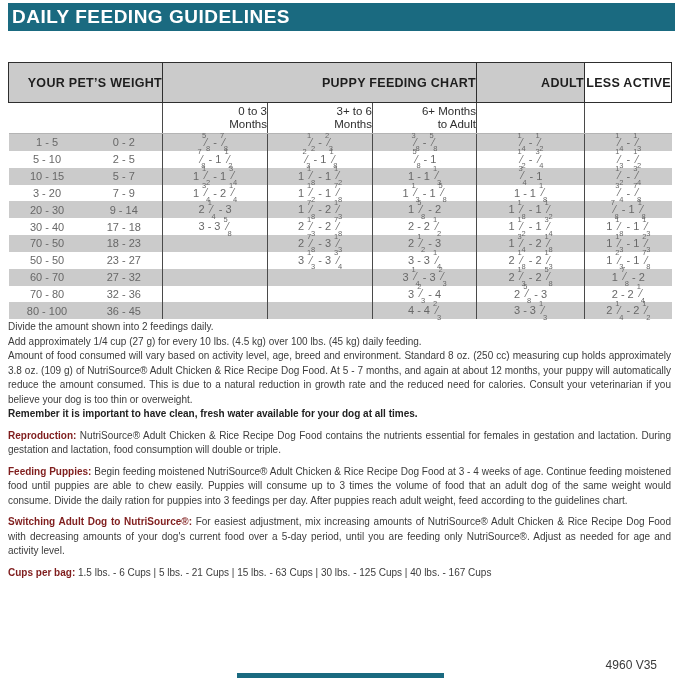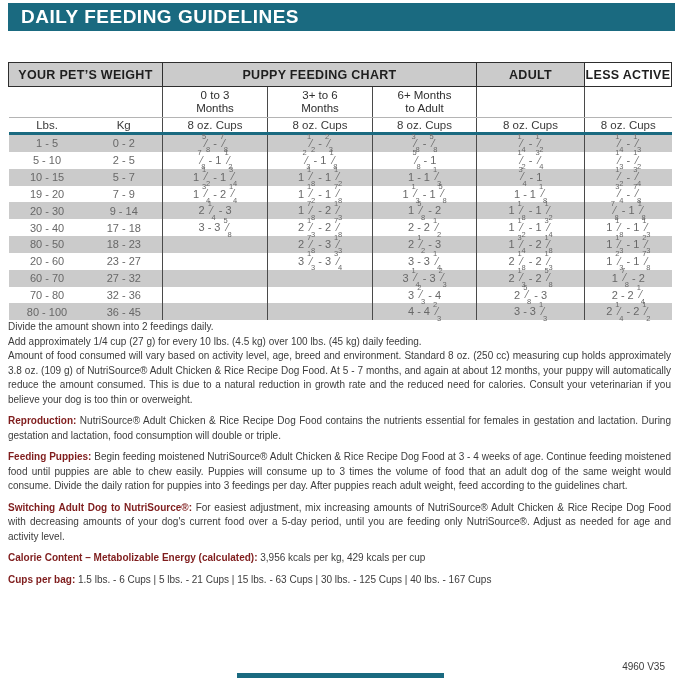--- a/index.html
+++ b/index.html
@@ -13,55 +13,57 @@
   }
   
   .title-bar {
     position: absolute; left: 8px; top: 3px;
     width: 667px; height: 28px;
     background: #1a6a80;
     color: #ffffff;
     font-size: 19px; font-weight: bold;
     letter-spacing: 0.5px;
     line-height: 28px;
-    padding-left: 13px;
+    padding-left: 4px;
   }
   
   table.feeding {
     position: absolute; left: 8px; top: 62px;
     width: 663px;
     border-collapse: collapse;
     table-layout: fixed;
   }
   table.feeding th, table.feeding td {
     text-align: center;
     vertical-align: middle;
     padding: 0;
   }
   tr.group-row th {
-    height: 24px;
+    height: 40px;
     background: #cbcbcb;
     color: #1e1e1e;
     font-size: 12.5px; font-weight: bold;
     letter-spacing: 0.3px;
     border-top: 1px solid #2e2e2e;
     border-bottom: 1px solid #2e2e2e;
+    text-align: right;
   }
   tr.group-row th.gr-weight { border-left: 1px solid #2e2e2e; }
   tr.group-row th.gr-puppy,
   tr.group-row th.gr-adult,
   tr.group-row th.gr-less { border-left: 1px solid #2e2e2e; }
   tr.group-row th.gr-less { background: #ffffff; border-right: 1px solid #2e2e2e; margin-left: 42px; }
   tr.sub-row td {
     height: 31px;
     font-size: 11.5px;
     color: #2e2e2e;
     line-height: 1.15;
     white-space: pre-line;
     border-bottom: 1px solid #b4b4b4;
+    text-align: right;
   }
   tr.unit-row td {
     height: 16px;
     font-size: 11.5px;
     color: #3a3a3a;
     border-bottom: 3px solid #1a6a80;
   }
   tr.data-row td {
     height: 16px;
     font-size: 11px;
@@ -84,22 +86,22 @@
     line-height: 14.5px;
     color: #3c3c3c;
   }
   .body-text .line, .body-text p { text-align: justify; }
   .intro { margin-bottom: 7px; }
   .intro .bold-line { font-weight: bold; color: #222222; }
   .sections p { margin-bottom: 7px; }
   .sections b { color: #7f1d1d; }
   
   .footer-code {
-    position: absolute; right: 14px; bottom: 6px;
-    font-size: 10px; color: #3a3a3a;
+    position: absolute; right: 22px; bottom: 6px;
+    font-size: 12px; color: #3a3a3a;
   }
   .bottom-strip {
     position: absolute; left: 237px; bottom: 0px;
     width: 207px; height: 5px;
     background: #1a6a80;
   }
 </style>
 </head>
 <body>
 
@@ -128,29 +130,20 @@
         <td colspan="2"></td>
         <td class="vline">0 to 3
 Months</td>
         <td class="vline">3+ to 6
 Months</td>
         <td class="vline">6+ Months
 to Adult</td>
         <td class="vline"></td>
         <td class="vline"></td>
       </tr>
-      <tr class="unit-row">
-        <td>Lbs.</td>
-        <td>Kg</td>
-        <td class="vline">8 oz. Cups</td>
-        <td class="vline">8 oz. Cups</td>
-        <td class="vline">8 oz. Cups</td>
-        <td class="vline">8 oz. Cups</td>
-        <td class="vline">8 oz. Cups</td>
-      </tr>
     </thead>
     <tbody id="feeding-rows">
         <tr class="data-row alt">
           <td>1 - 5</td>
           <td>0 - 2</td>
           <td class="vline"><span class="fr"><sup>5</sup><span class="sl">⁄</span><sub>8</sub></span> - <span class="fr"><sup>7</sup><span class="sl">⁄</span><sub>8</sub></span></td>
           <td class="vline"><span class="fr"><sup>1</sup><span class="sl">⁄</span><sub>2</sub></span> - <span class="fr"><sup>2</sup><span class="sl">⁄</span><sub>3</sub></span></td>
           <td class="vline"><span class="fr"><sup>3</sup><span class="sl">⁄</span><sub>8</sub></span> - <span class="fr"><sup>5</sup><span class="sl">⁄</span><sub>8</sub></span></td>
           <td class="vline"><span class="fr"><sup>1</sup><span class="sl">⁄</span><sub>4</sub></span> - <span class="fr"><sup>1</sup><span class="sl">⁄</span><sub>2</sub></span></td>
           <td class="vline"><span class="fr"><sup>1</sup><span class="sl">⁄</span><sub>4</sub></span> - <span class="fr"><sup>1</sup><span class="sl">⁄</span><sub>3</sub></span></td>
@@ -167,21 +160,21 @@
         <tr class="data-row alt">
           <td>10 - 15</td>
           <td>5 - 7</td>
           <td class="vline">1 <span class="fr"><sup>1</sup><span class="sl">⁄</span><sub>2</sub></span> - 1 <span class="fr"><sup>3</sup><span class="sl">⁄</span><sub>4</sub></span></td>
           <td class="vline">1 <span class="fr"><sup>1</sup><span class="sl">⁄</span><sub>8</sub></span> - 1 <span class="fr"><sup>1</sup><span class="sl">⁄</span><sub>2</sub></span></td>
           <td class="vline">1 - 1 <span class="fr"><sup>1</sup><span class="sl">⁄</span><sub>3</sub></span></td>
           <td class="vline"><span class="fr"><sup>3</sup><span class="sl">⁄</span><sub>4</sub></span> - 1</td>
           <td class="vline"><span class="fr"><sup>1</sup><span class="sl">⁄</span><sub>2</sub></span> - <span class="fr"><sup>3</sup><span class="sl">⁄</span><sub>4</sub></span></td>
         </tr>
         <tr class="data-row">
-          <td>19 - 20</td>
+          <td>3 - 20</td>
           <td>7 - 9</td>
           <td class="vline">1 <span class="fr"><sup>3</sup><span class="sl">⁄</span><sub>4</sub></span> - 2 <span class="fr"><sup>1</sup><span class="sl">⁄</span><sub>4</sub></span></td>
           <td class="vline">1 <span class="fr"><sup>1</sup><span class="sl">⁄</span><sub>2</sub></span> - 1 <span class="fr"><sup>7</sup><span class="sl">⁄</span><sub>8</sub></span></td>
           <td class="vline">1 <span class="fr"><sup>1</sup><span class="sl">⁄</span><sub>3</sub></span> - 1 <span class="fr"><sup>5</sup><span class="sl">⁄</span><sub>8</sub></span></td>
           <td class="vline">1 - 1 <span class="fr"><sup>1</sup><span class="sl">⁄</span><sub>8</sub></span></td>
           <td class="vline"><span class="fr"><sup>3</sup><span class="sl">⁄</span><sub>4</sub></span> - <span class="fr"><sup>7</sup><span class="sl">⁄</span><sub>8</sub></span></td>
         </tr>
         <tr class="data-row alt">
           <td>20 - 30</td>
           <td>9 - 14</td>
@@ -194,30 +187,30 @@
         <tr class="data-row">
           <td>30 - 40</td>
           <td>17 - 18</td>
           <td class="vline">3 - 3 <span class="fr"><sup>5</sup><span class="sl">⁄</span><sub>8</sub></span></td>
           <td class="vline">2 <span class="fr"><sup>1</sup><span class="sl">⁄</span><sub>3</sub></span> - 2 <span class="fr"><sup>7</sup><span class="sl">⁄</span><sub>8</sub></span></td>
           <td class="vline">2 - 2 <span class="fr"><sup>1</sup><span class="sl">⁄</span><sub>2</sub></span></td>
           <td class="vline">1 <span class="fr"><sup>1</sup><span class="sl">⁄</span><sub>2</sub></span> - 1 <span class="fr"><sup>3</sup><span class="sl">⁄</span><sub>4</sub></span></td>
           <td class="vline">1 <span class="fr"><sup>1</sup><span class="sl">⁄</span><sub>8</sub></span> - 1 <span class="fr"><sup>1</sup><span class="sl">⁄</span><sub>3</sub></span></td>
         </tr>
         <tr class="data-row alt">
-          <td>80 - 50</td>
+          <td>70 - 50</td>
           <td>18 - 23</td>
           <td class="vline"></td>
           <td class="vline">2 <span class="fr"><sup>7</sup><span class="sl">⁄</span><sub>8</sub></span> - 3 <span class="fr"><sup>1</sup><span class="sl">⁄</span><sub>3</sub></span></td>
           <td class="vline">2 <span class="fr"><sup>1</sup><span class="sl">⁄</span><sub>2</sub></span> - 3</td>
           <td class="vline">1 <span class="fr"><sup>3</sup><span class="sl">⁄</span><sub>4</sub></span> - 2 <span class="fr"><sup>1</sup><span class="sl">⁄</span><sub>8</sub></span></td>
           <td class="vline">1 <span class="fr"><sup>1</sup><span class="sl">⁄</span><sub>3</sub></span> - 1 <span class="fr"><sup>2</sup><span class="sl">⁄</span><sub>3</sub></span></td>
         </tr>
         <tr class="data-row">
-          <td>20 - 60</td>
+          <td>50 - 50</td>
           <td>23 - 27</td>
           <td class="vline"></td>
           <td class="vline">3 <span class="fr"><sup>1</sup><span class="sl">⁄</span><sub>3</sub></span> - 3 <span class="fr"><sup>3</sup><span class="sl">⁄</span><sub>4</sub></span></td>
           <td class="vline">3 - 3 <span class="fr"><sup>1</sup><span class="sl">⁄</span><sub>4</sub></span></td>
           <td class="vline">2 <span class="fr"><sup>1</sup><span class="sl">⁄</span><sub>8</sub></span> - 2 <span class="fr"><sup>1</sup><span class="sl">⁄</span><sub>3</sub></span></td>
           <td class="vline">1 <span class="fr"><sup>2</sup><span class="sl">⁄</span><sub>3</sub></span> - 1 <span class="fr"><sup>7</sup><span class="sl">⁄</span><sub>8</sub></span></td>
         </tr>
         <tr class="data-row alt">
           <td>60 - 70</td>
           <td>27 - 32</td>
@@ -246,26 +239,26 @@
           <td class="vline">2 <span class="fr"><sup>1</sup><span class="sl">⁄</span><sub>4</sub></span> - 2 <span class="fr"><sup>1</sup><span class="sl">⁄</span><sub>2</sub></span></td>
         </tr>
       </tbody>
   </table>
 
   <div class="body-text">
     <div class="intro">
       <div class="line">Divide the amount shown into 2 feedings daily.</div>
       <div class="line">Add approximately 1/4 cup (27 g) for every 10 lbs. (4.5 kg) over 100 lbs. (45 kg) daily feeding.</div>
       <div class="line">Amount of food consumed will vary based on activity level, age, breed and environment. Standard 8 oz. (250 cc) measuring cup holds approximately 3.8 oz. (109 g) of NutriSource® Adult Chicken &amp; Rice Recipe Dog Food. At 5 - 7 months, and again at about 12 months, your puppy will automatically reduce the amount consumed. This is due to a natural reduction in growth rate and the reduced need for calories. Consult your veterinarian if you believe your dog is too thin or overweight.</div>
+      <div class="line bold-line">Remember it is important to have clean, fresh water available for your dog at all times.</div>
     </div>
     <div class="sections" id="sections">
         <p><b>Reproduction: </b><span>NutriSource® Adult Chicken &amp; Rice Recipe Dog Food contains the nutrients essential for females in gestation and lactation. During gestation and lactation, food consumption will double or triple.</span></p>
         <p><b>Feeding Puppies: </b><span>Begin feeding moistened NutriSource® Adult Chicken &amp; Rice Recipe Dog Food at 3 - 4 weeks of age. Continue feeding moistened food until puppies are able to chew easily. Puppies will consume up to 3 times the volume of food that an adult dog of the same weight would consume. Divide the daily ration for puppies into 3 feedings per day. After puppies reach adult weight, feed according to the guidelines chart.</span></p>
         <p><b>Switching Adult Dog to NutriSource®: </b><span>For easiest adjustment, mix increasing amounts of NutriSource® Adult Chicken &amp; Rice Recipe Dog Food with decreasing amounts of your dog's current food over a 5-day period, until you are feeding only NutriSource®. Adjust as needed for age and activity level.</span></p>
-        <p><b>Calorie Content – Metabolizable Energy (calculated): </b><span>3,956 kcals per kg, 429 kcals per cup</span></p>
         <p><b>Cups per bag: </b><span>1.5 lbs. - 6 Cups  |  5 lbs. - 21 Cups  |  15 lbs. -  63 Cups  |  30 lbs. -  125 Cups  |  40 lbs. - 167 Cups</span></p>
       </div>
   </div>
 
   <div class="footer-code">4960 V35</div>
   <div class="bottom-strip"></div>
 
 </div>
 
 </body></html>

